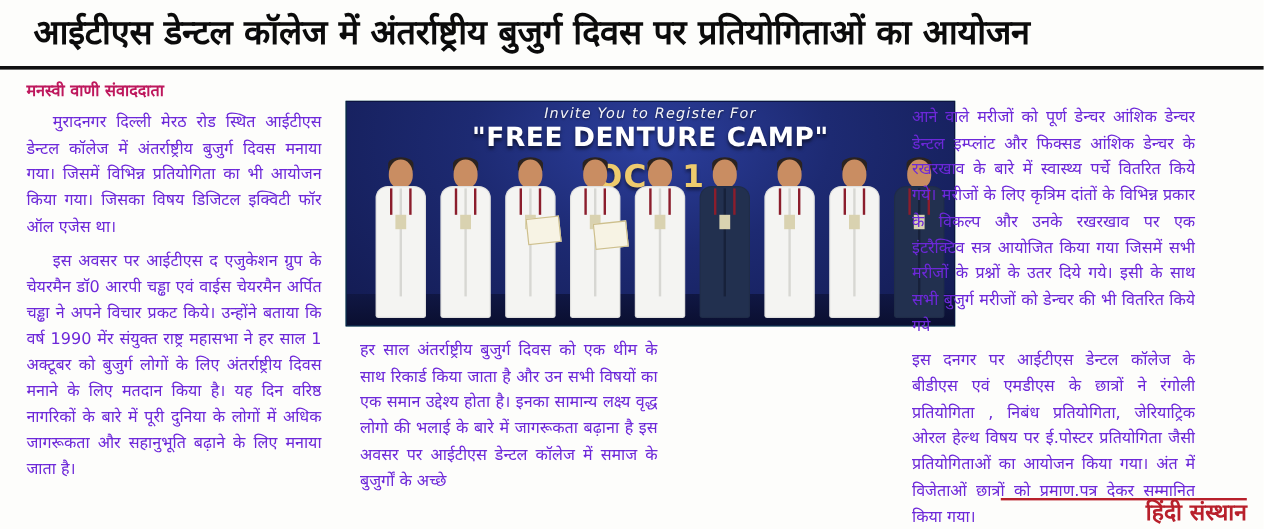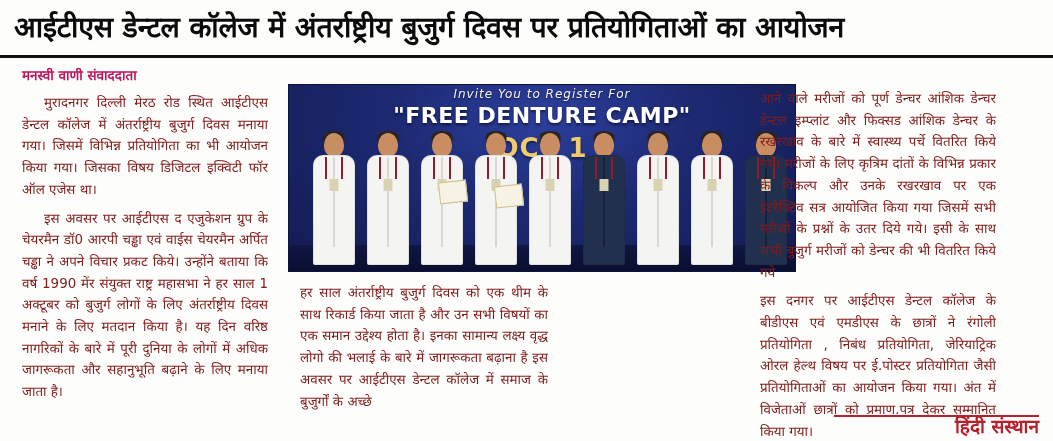--- a/index.html
+++ b/index.html
@@ -24,21 +24,21 @@
   
   .headline-wrap {
     position: absolute;
     left: 0;
     top: 0;
     width: 1053px;
     height: 58px;
     border-bottom: 3px solid #111;
     display: flex;
     align-items: center;
-    padding-left: 14px;
+    padding-left: 28px;
     box-sizing: border-box;
     text-align: right;
   }
   .headline {
     font-family: "DejaVu Sans", sans-serif;
     font-weight: bold;
     font-size: 28.5px;
     letter-spacing: -0.2px;
     line-height: 1.05;
     color: #0b0b0b;
@@ -56,21 +56,21 @@
     color: #be185d;
   }
 
   
   .col {
     position: absolute;
     font-family: "DejaVu Sans", sans-serif;
     font-size: 13.4px;
     line-height: 1.62;
     text-align: justify;
-    color: #7f1d1d;
+    color: #6d28d9;
   }
   .col p { margin: 0 0 7px 0; }
   .col p.indent { text-indent: 22px; }
 
   #col1 { left: 22px;  top: 92px;  width: 246px; height: 345px; overflow: hidden; }
   #col2 { left: 300px; top: 282px; width: 248px; height: 158px; overflow: hidden; }
   #col3 { left: 548px; top: 282px; width: 248px; height: 158px; overflow: hidden; }
   #col4 { left: 760px; top: 88px;  width: 236px; height: 352px; overflow: hidden; }
 
   

